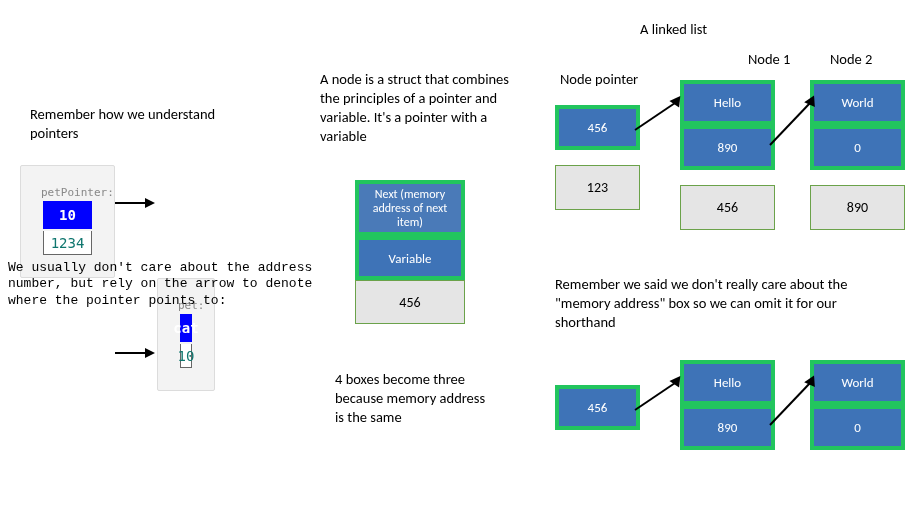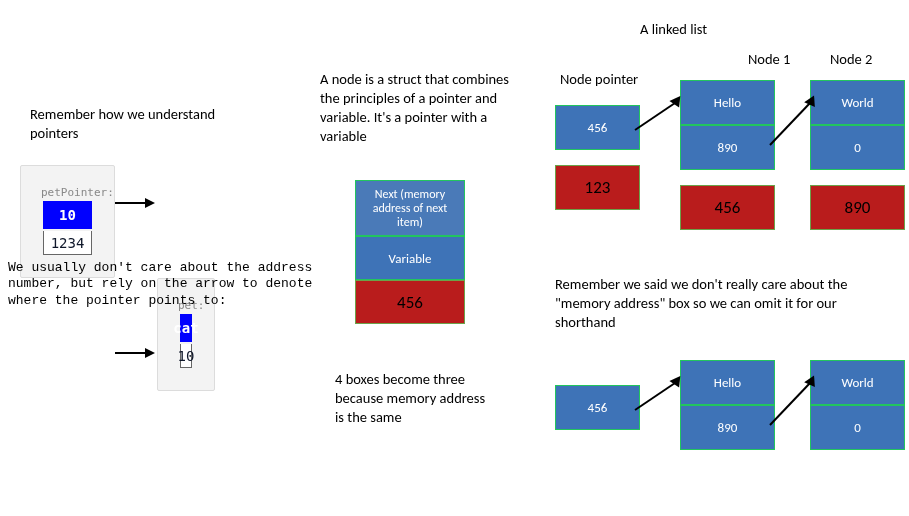--- a/index.html
+++ b/index.html
@@ -11,35 +11,35 @@
     font-family: "Segoe UI", Calibri, Arial, sans-serif;
     font-size: 14px;
     color: #000;
     background: #fff;
     position: relative;
   }
   .abs { position: absolute; }
   .blue-box {
     background: #3e73b7;
     color: #fff;
-    border: 1px solid #22c55e;
+    border: 4px solid #22c55e;
     display: flex;
     align-items: center;
     justify-content: center;
     padding: 4px;
     font-size: 13px;
   }
   .white-box {
-    background: #b91c1c;
+    background: #e5e5e5;
     border: 1px solid #6ba24a;
     display: flex;
     align-items: center;
     justify-content: center;
     padding: 4px;
-    font-size: 17px;
+    font-size: 14px;
   }
   .outer-card {
     background: #f3f3f3;
     border: 1px solid #dcdcdc;
     border-radius: 2px;
     padding: 20px;
     position: relative;
   }
   .card-label {
     font-family: Consolas, monospace;
@@ -54,21 +54,21 @@
     display: flex;
     align-items: center;
     justify-content: center;
     height: 28px;
     margin: 2px;
   }
   .card-grey {
     background: #fff;
     border: 1px solid #666;
     border-top: none;
-    color: #0f172a;
+    color: #0f766e;
     font-family: Consolas, monospace;
     display: flex;
     align-items: center;
     justify-content: center;
     height: 24px;
     margin: 0 2px 2px 2px;
   }
   .mono-text {
     font-family: Consolas, "Courier New", monospace;
     font-weight: normal;

